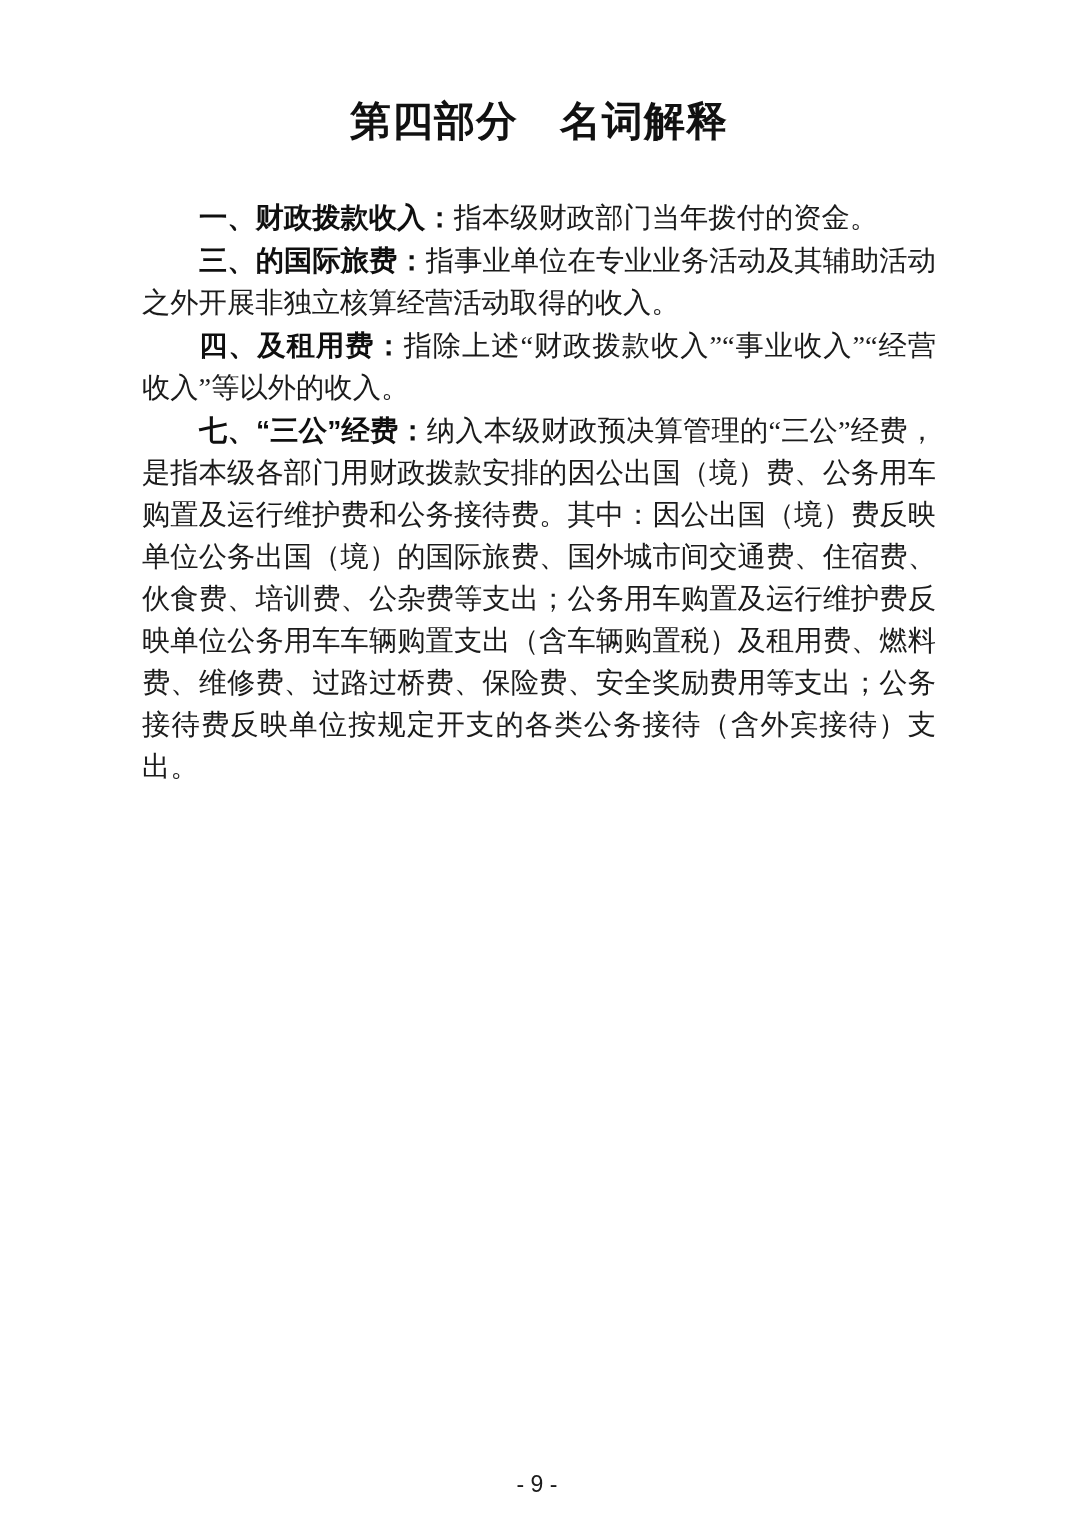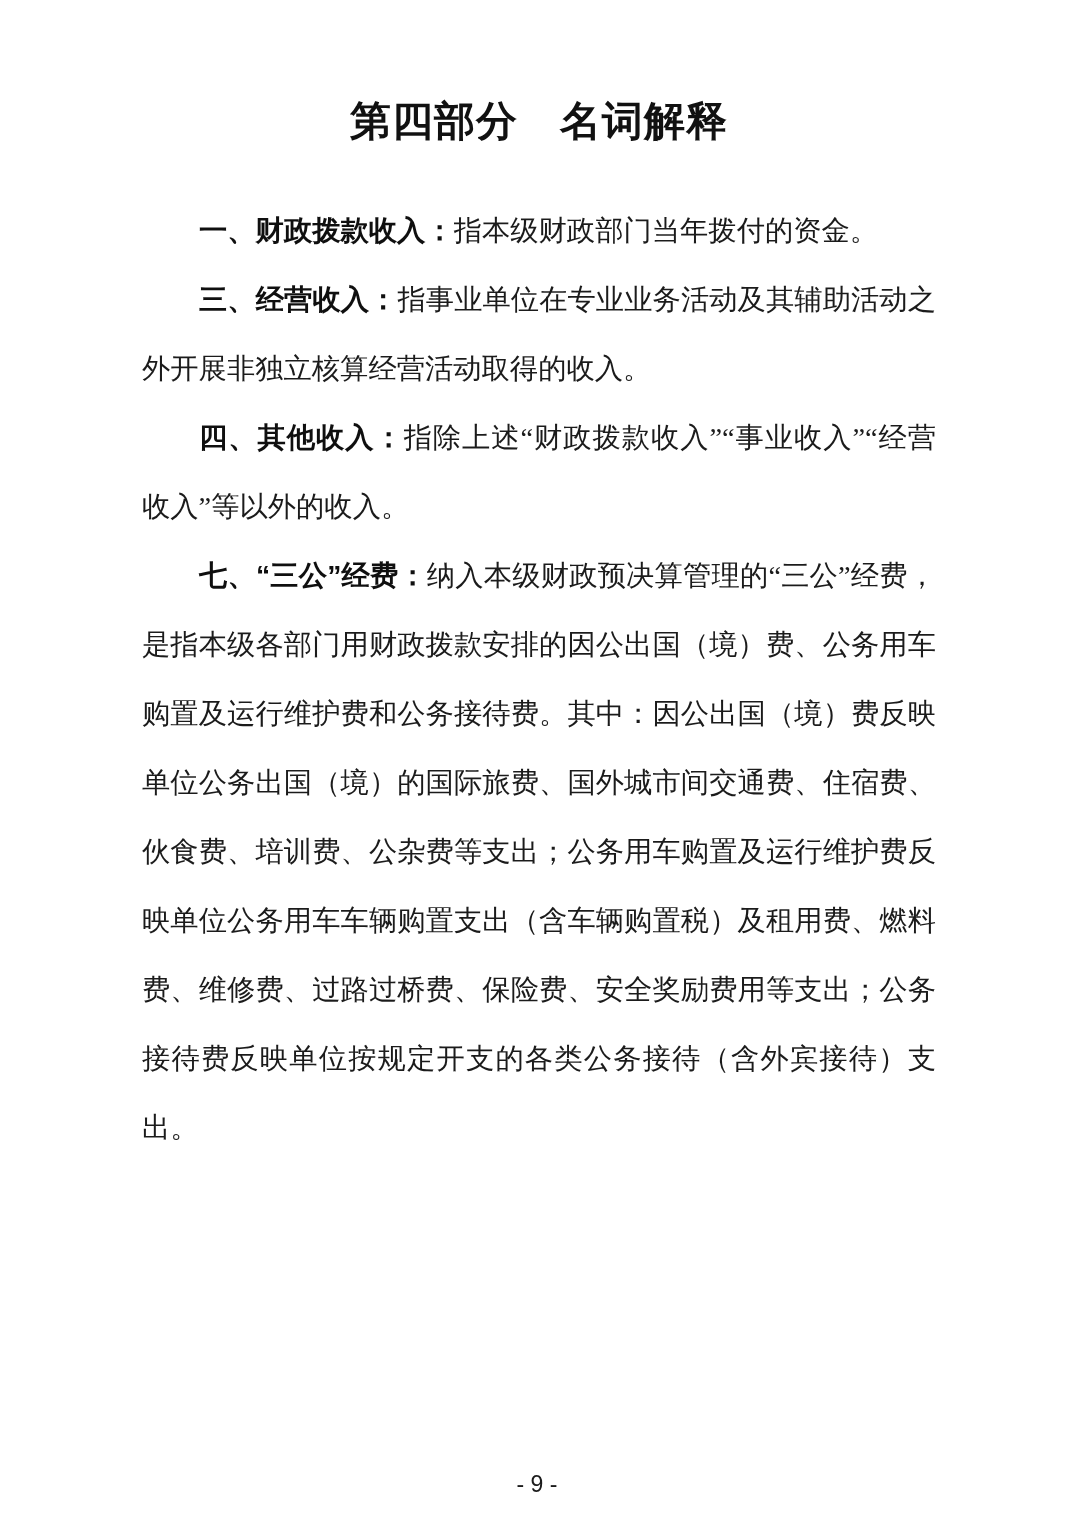--- a/index.html
+++ b/index.html
@@ -24,21 +24,21 @@
     letter-spacing: 1px;
     text-align: center;
     color: #111111;
     margin-bottom: 50px;
   }
   .content {
     width: 794px;
   }
   .para {
     font-size: 28.3px;
-    line-height: 69px;
+    line-height: 42px;
     color: #1b1b1b;
     text-align: justify;
     text-indent: 57px;
     font-family: "Liberation Serif", serif;
   }
   .para .lead {
     font-weight: 700;
     color: #0f0f0f;
     font-family: "Liberation Sans", sans-serif;
   }
@@ -58,23 +58,23 @@
 
 <div class="page">
 
   <h1 class="doc-title">第四部分　名词解释</h1>
 
   <div class="content">
 
     <p class="para"><span class="lead">一、财政拨款收入：</span><span class="def">指本级财政部门当年拨付的资金。</span></p>
 
 
-    <p class="para"><span class="lead">三、经营收入：</span><span class="def">指事业单位在专业业务活动及其辅助活动之外开展非独立核算经营活动取得的收入。</span></p>
+    <p class="para"><span class="lead">三、的国际旅费：</span><span class="def">指事业单位在专业业务活动及其辅助活动之外开展非独立核算经营活动取得的收入。</span></p>
 
-    <p class="para"><span class="lead">四、其他收入：</span><span class="def">指除上述“财政拨款收入”“事业收入”“经营收入”等以外的收入。</span></p>
+    <p class="para"><span class="lead">四、及租用费：</span><span class="def">指除上述“财政拨款收入”“事业收入”“经营收入”等以外的收入。</span></p>
 
 
 
     <p class="para"><span class="lead">七、“三公”经费：</span><span class="def">纳入本级财政预决算管理的“三公”经费，是指本级各部门用财政拨款安排的因公出国（境）费、公务用车购置及运行维护费和公务接待费。其中：因公出国（境）费反映单位公务出国（境）的国际旅费、国外城市间交通费、住宿费、伙食费、培训费、公杂费等支出；公务用车购置及运行维护费反映单位公务用车车辆购置支出（含车辆购置税）及租用费、燃料费、维修费、过路过桥费、保险费、安全奖励费用等支出；公务接待费反映单位按规定开支的各类公务接待（含外宾接待）支出。</span></p>
 
 
   </div>
 
   <div class="page-footer">- 9 -</div>
 

